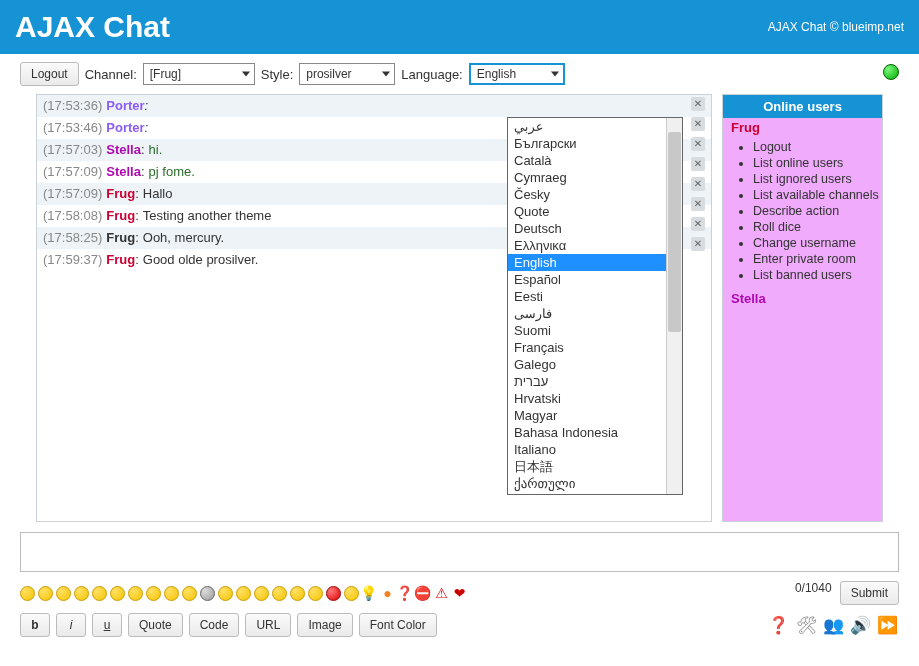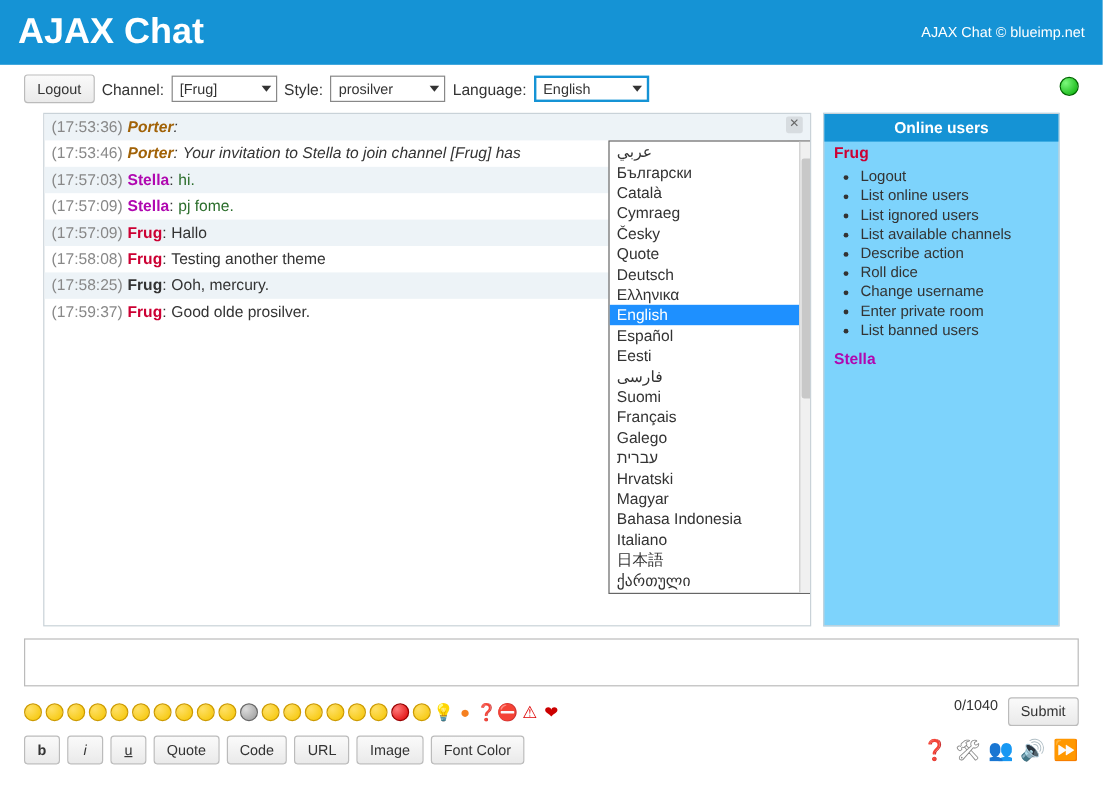--- a/index.html
+++ b/index.html
@@ -49,21 +49,21 @@
   .select-ctl::after {
     content: "";
     position: absolute;
     right: 4px; top: 50%;
     width: 0; height: 0;
     border-left: 4px solid transparent;
     border-right: 4px solid transparent;
     border-top: 5px solid #333;
     transform: translateY(-50%);
   }
-  .sel-channel { width: 88px; }
+  .sel-channel { width: 112px; }
   .sel-style { width: 96px; }
   .sel-lang { width: 96px; border: 2px solid #1593d5; }
   .status-light {
     width: 16px; height: 16px; border-radius: 50%;
     background: radial-gradient(circle at 30% 30%, #7cf97c, #0a0);
     border: 1px solid #060;
     position: absolute; right: 20px; top: 10px;
   }
   .main {
     display: flex;
@@ -81,21 +81,21 @@
   .msg-row {
     display: flex;
     align-items: center;
     padding: 2px 6px;
     font-size: 13px;
     line-height: 18px;
   }
   .msg-row.alt { background: #edf3f7; }
   .msg-time { color: #888; margin-right: 4px; }
   .msg-user { font-weight: bold; }
-  .user-porter { color: #a16207; font-style: italic; }
+  .user-porter { color: #8b5cf6; }
   .user-stella { color: #b008b0; }
   .user-frug { color: #c03; }
   .msg-text { margin-left: 4px; }
   .msg-italic { font-style: italic; color: #333; }
   .msg-green { color: #2a6d2a; }
   .msg-del {
     position: absolute; right: 6px;
     width: 14px; height: 14px;
     background: #d7dce0;
     border-radius: 2px;
@@ -129,23 +129,23 @@
     position: relative;
   }
   .lang-scroll-thumb {
     position: absolute;
     left: 1px; right: 1px;
     top: 14px; height: 200px;
     background: #c8c8c8;
     border-radius: 2px;
   }
   .side {
-    width: 197px;
+    width: 161px;
     border: 1px solid #c9d2d8;
-    background: #7dd3fc;
+    background: #f0abfc;
     height: 428px;
   }
   .side-header {
     background: #1593d5;
     color: #fff;
     text-align: center;
     font-weight: bold;
     padding: 4px;
     font-size: 13px;
   }
@@ -244,21 +244,20 @@
     <div class="msg-row alt">
         <span class="msg-time">(17:53:36)</span>
         <span class="msg-user user-porter">Porter</span>
         <span class="msg-italic">: </span>
         <span class="msg-del" style="top: 2px;">✕</span>
       </div>
       <div class="msg-row">
         <span class="msg-time">(17:53:46)</span>
         <span class="msg-user user-porter">Porter</span>
         <span class="msg-italic">: </span>
-        <span class="msg-text msg-italic">Your invitation to Stella to join channel [Frug] has</span>
         <span class="msg-del" style="top: 22px;">✕</span>
       </div>
       <div class="msg-row alt">
         <span class="msg-time">(17:57:03)</span>
         <span class="msg-user user-stella">Stella</span>
         <span class="">: </span>
         <span class="msg-text msg-green">hi.</span>
         <span class="msg-del" style="top: 42px;">✕</span>
       </div>
       <div class="msg-row">

